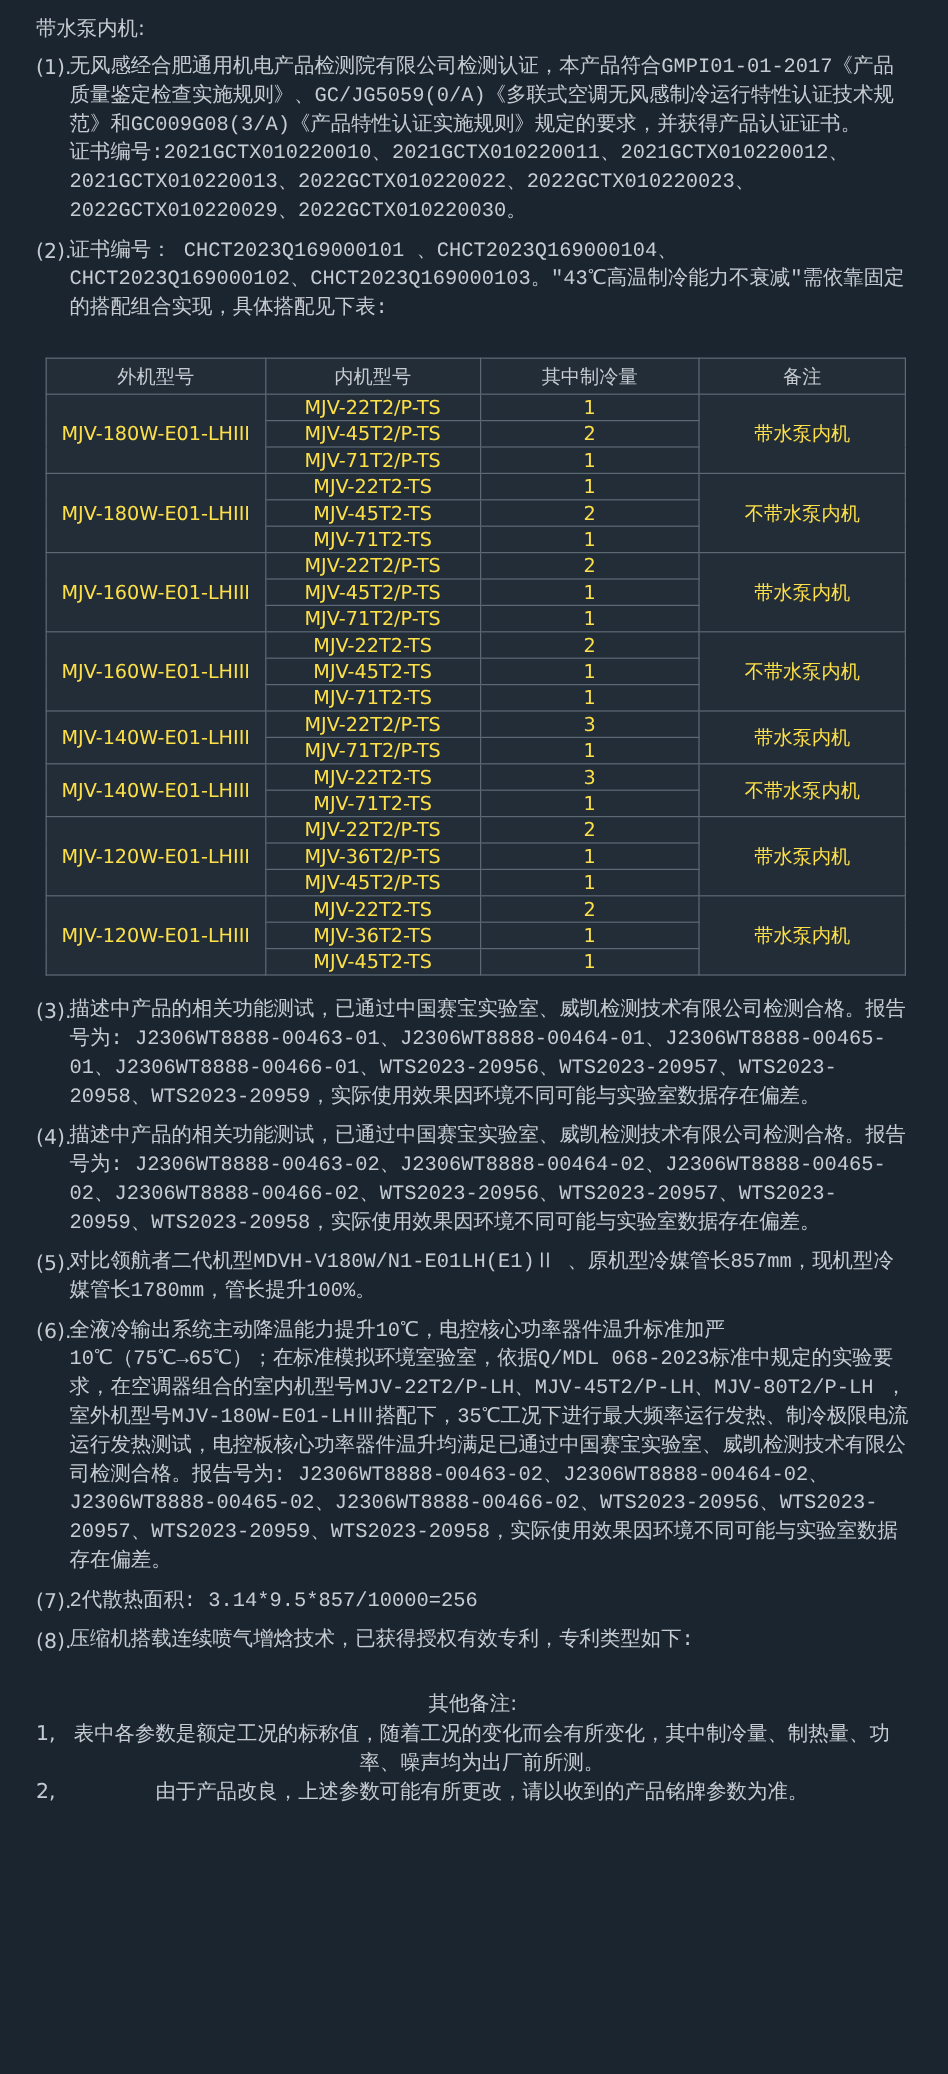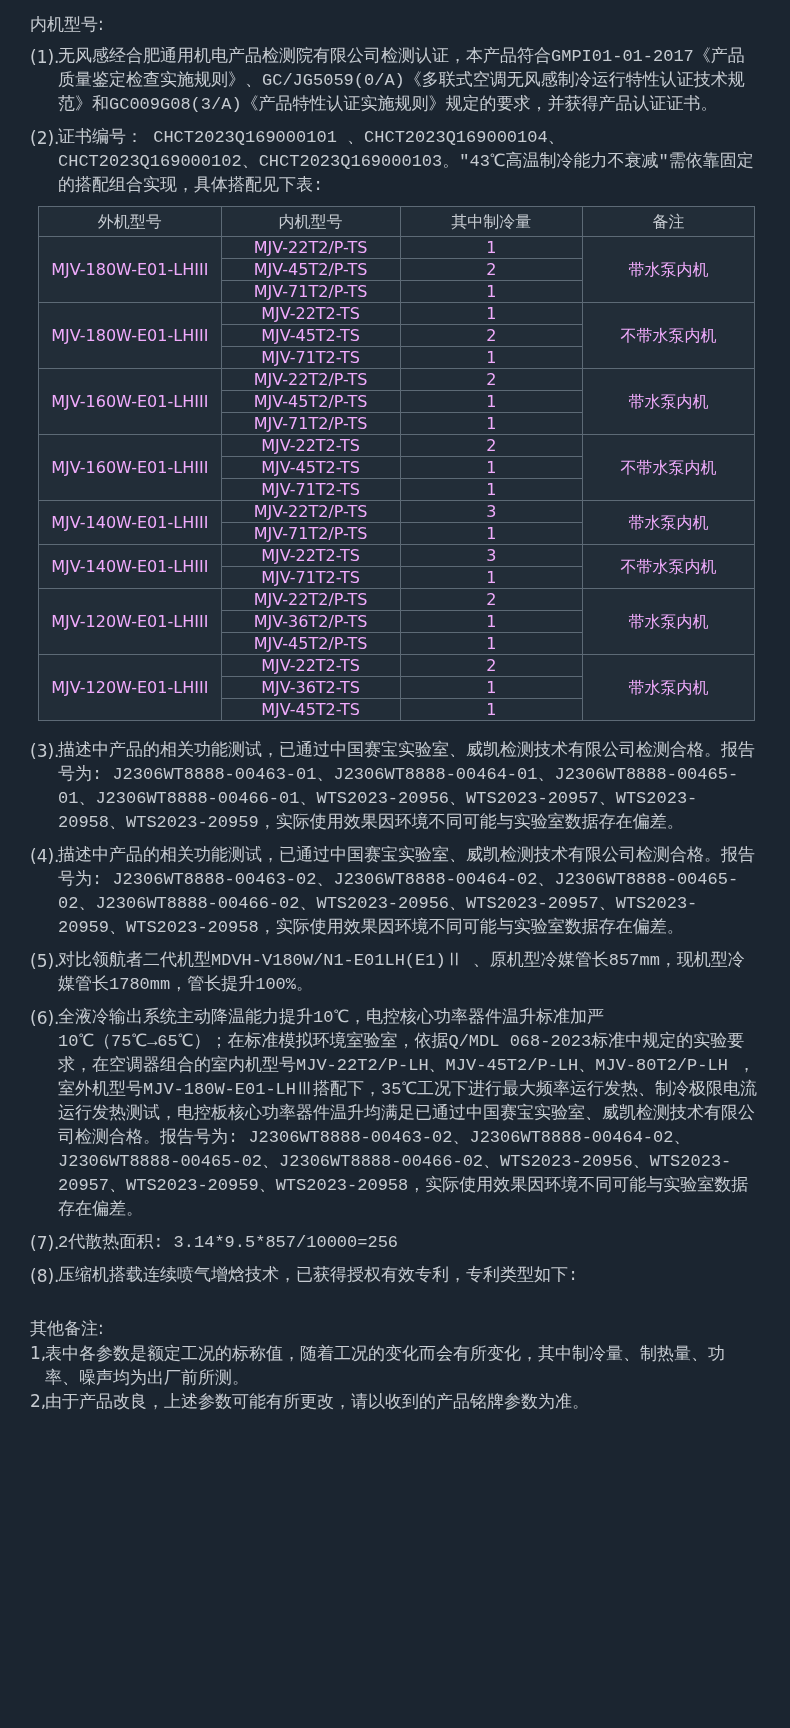--- a/index.html
+++ b/index.html
@@ -10,51 +10,52 @@
     font-size:17px;line-height:24px;
     -webkit-font-smoothing:antialiased;
   }
   .content{padding:12px 32px 0 30px;}
   .page-title{margin-bottom:2px;}
   .note{position:relative;padding-left:28px;margin-top:9px;}
   .note-marker{position:absolute;left:0;top:0;white-space:nowrap;}
   .note-seg{margin:0;font-family:Liberation Mono, monospace;}
   table.pairing{
     border-collapse:collapse;
-    width:717px;margin:8px 0 18px 8px;
+    width:717px;margin:28px 0 18px 8px;
     table-layout:fixed;
     background:#222d38;
     font-size:16px;
   }
   table.pairing th, table.pairing td{
     border:1px solid #5d6a76;
     text-align:center;vertical-align:middle;
     font-weight:normal;
     padding:0 4px;
     overflow:hidden;white-space:nowrap;
   }
   table.pairing th{height:29px;line-height:29px;}
-  table.pairing td{height:21px;line-height:21px;color:#f0abfc;}
+  table.pairing td{height:21px;line-height:21px;color:#fde047;}
   col.c-outdoor{width:25.5%;} col.c-indoor{width:25%;}
   col.c-count{width:25.5%;} col.c-remark{width:24%;}
-  .other-notes{margin-top:28px;}
+  .other-notes{margin-top:28px;text-align:center;}
   .other-title{margin-bottom:1px;}
   .other-item{position:relative;padding-left:15px;}
   .other-marker{position:absolute;left:0;top:0;white-space:nowrap;}
 </style>
 </head>
 <body>
 
 <div class="content">
-  <div class="page-title">内机型号:</div>
+  <div class="page-title">带水泵内机:</div>
 
   <div id="notes-top">
   <div class="note">
     <span class="note-marker">(1).</span>
   <div class="note-seg">无风感经合肥通用机电产品检测院有限公司检测认证，本产品符合GMPI01-01-2017《产品质量鉴定检查实施规则》、GC/JG5059(0/A)《多联式空调无风感制冷运行特性认证技术规范》和GC009G08(3/A)《产品特性认证实施规则》规定的要求，并获得产品认证证书。</div>
+        <div class="note-seg">证书编号:2021GCTX010220010、2021GCTX010220011、2021GCTX010220012、2021GCTX010220013、2022GCTX010220022、2022GCTX010220023、2022GCTX010220029、2022GCTX010220030。</div>
       </div>
 
   <div class="note">
     <span class="note-marker">(2).</span>
         <div class="note-seg">证书编号： CHCT2023Q169000101 、CHCT2023Q169000104、CHCT2023Q169000102、CHCT2023Q169000103。"43℃高温制冷能力不衰减"需依靠固定的搭配组合实现，具体搭配见下表:</div>
       </div>
 </div>
 
   <table class="pairing">
     <colgroup>

